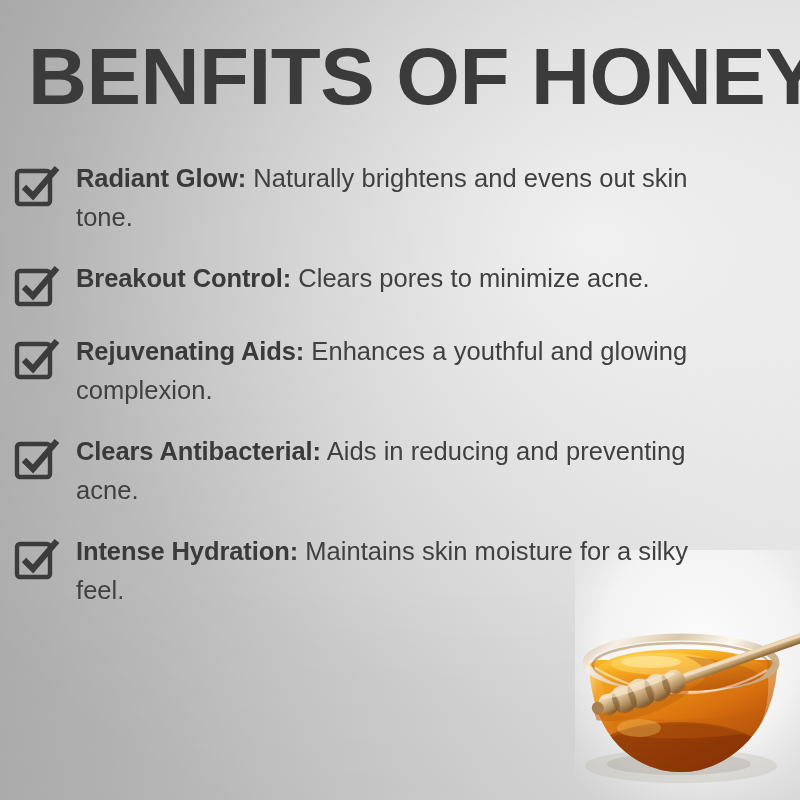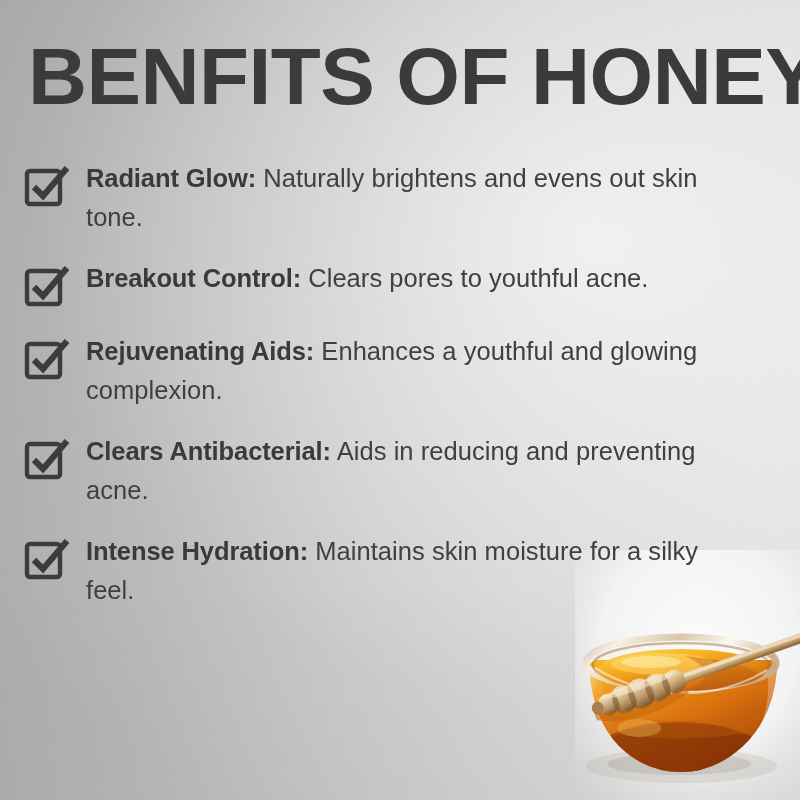--- a/index.html
+++ b/index.html
@@ -58,21 +58,21 @@
     letter-spacing: -0.5px;
     white-space: nowrap;
     transform: scaleX(1.035);
     transform-origin: left center;
     z-index: 4;
   }
 
   
   .benefits {
     position: absolute;
-    left: 22px;
+    left: 12px;
     top: 158px;
     width: 700px;
     margin: 0;
     padding: 0;
     list-style: none;
     z-index: 5;
   }
   .benefit {
     display: flex;
     align-items: flex-start;
@@ -255,21 +255,21 @@
 
     <li class="benefit">
       <span class="check-icon">
         <svg viewBox="0 0 48 48" xmlns="http://www.w3.org/2000/svg">
           <rect x="5" y="9" width="33" height="33" rx="3" ry="3" fill="none" stroke="#3c3c3c" stroke-width="4.4"></rect>
           <path d="M12 25 L21 34 L45 6" fill="none" stroke="#3c3c3c" stroke-width="6.2" stroke-linecap="butt" stroke-linejoin="miter"></path>
         </svg>
       </span>
       <span class="benefit-text">
         <span class="benefit-label">Breakout Control:</span>
-        <span>Clears pores to youthful acne.</span>
+        <span>Clears pores to minimize acne.</span>
       </span>
     </li>
 
     <li class="benefit">
       <span class="check-icon">
         <svg viewBox="0 0 48 48" xmlns="http://www.w3.org/2000/svg">
           <rect x="5" y="9" width="33" height="33" rx="3" ry="3" fill="none" stroke="#3c3c3c" stroke-width="4.4"></rect>
           <path d="M12 25 L21 34 L45 6" fill="none" stroke="#3c3c3c" stroke-width="6.2" stroke-linecap="butt" stroke-linejoin="miter"></path>
         </svg>
       </span>

